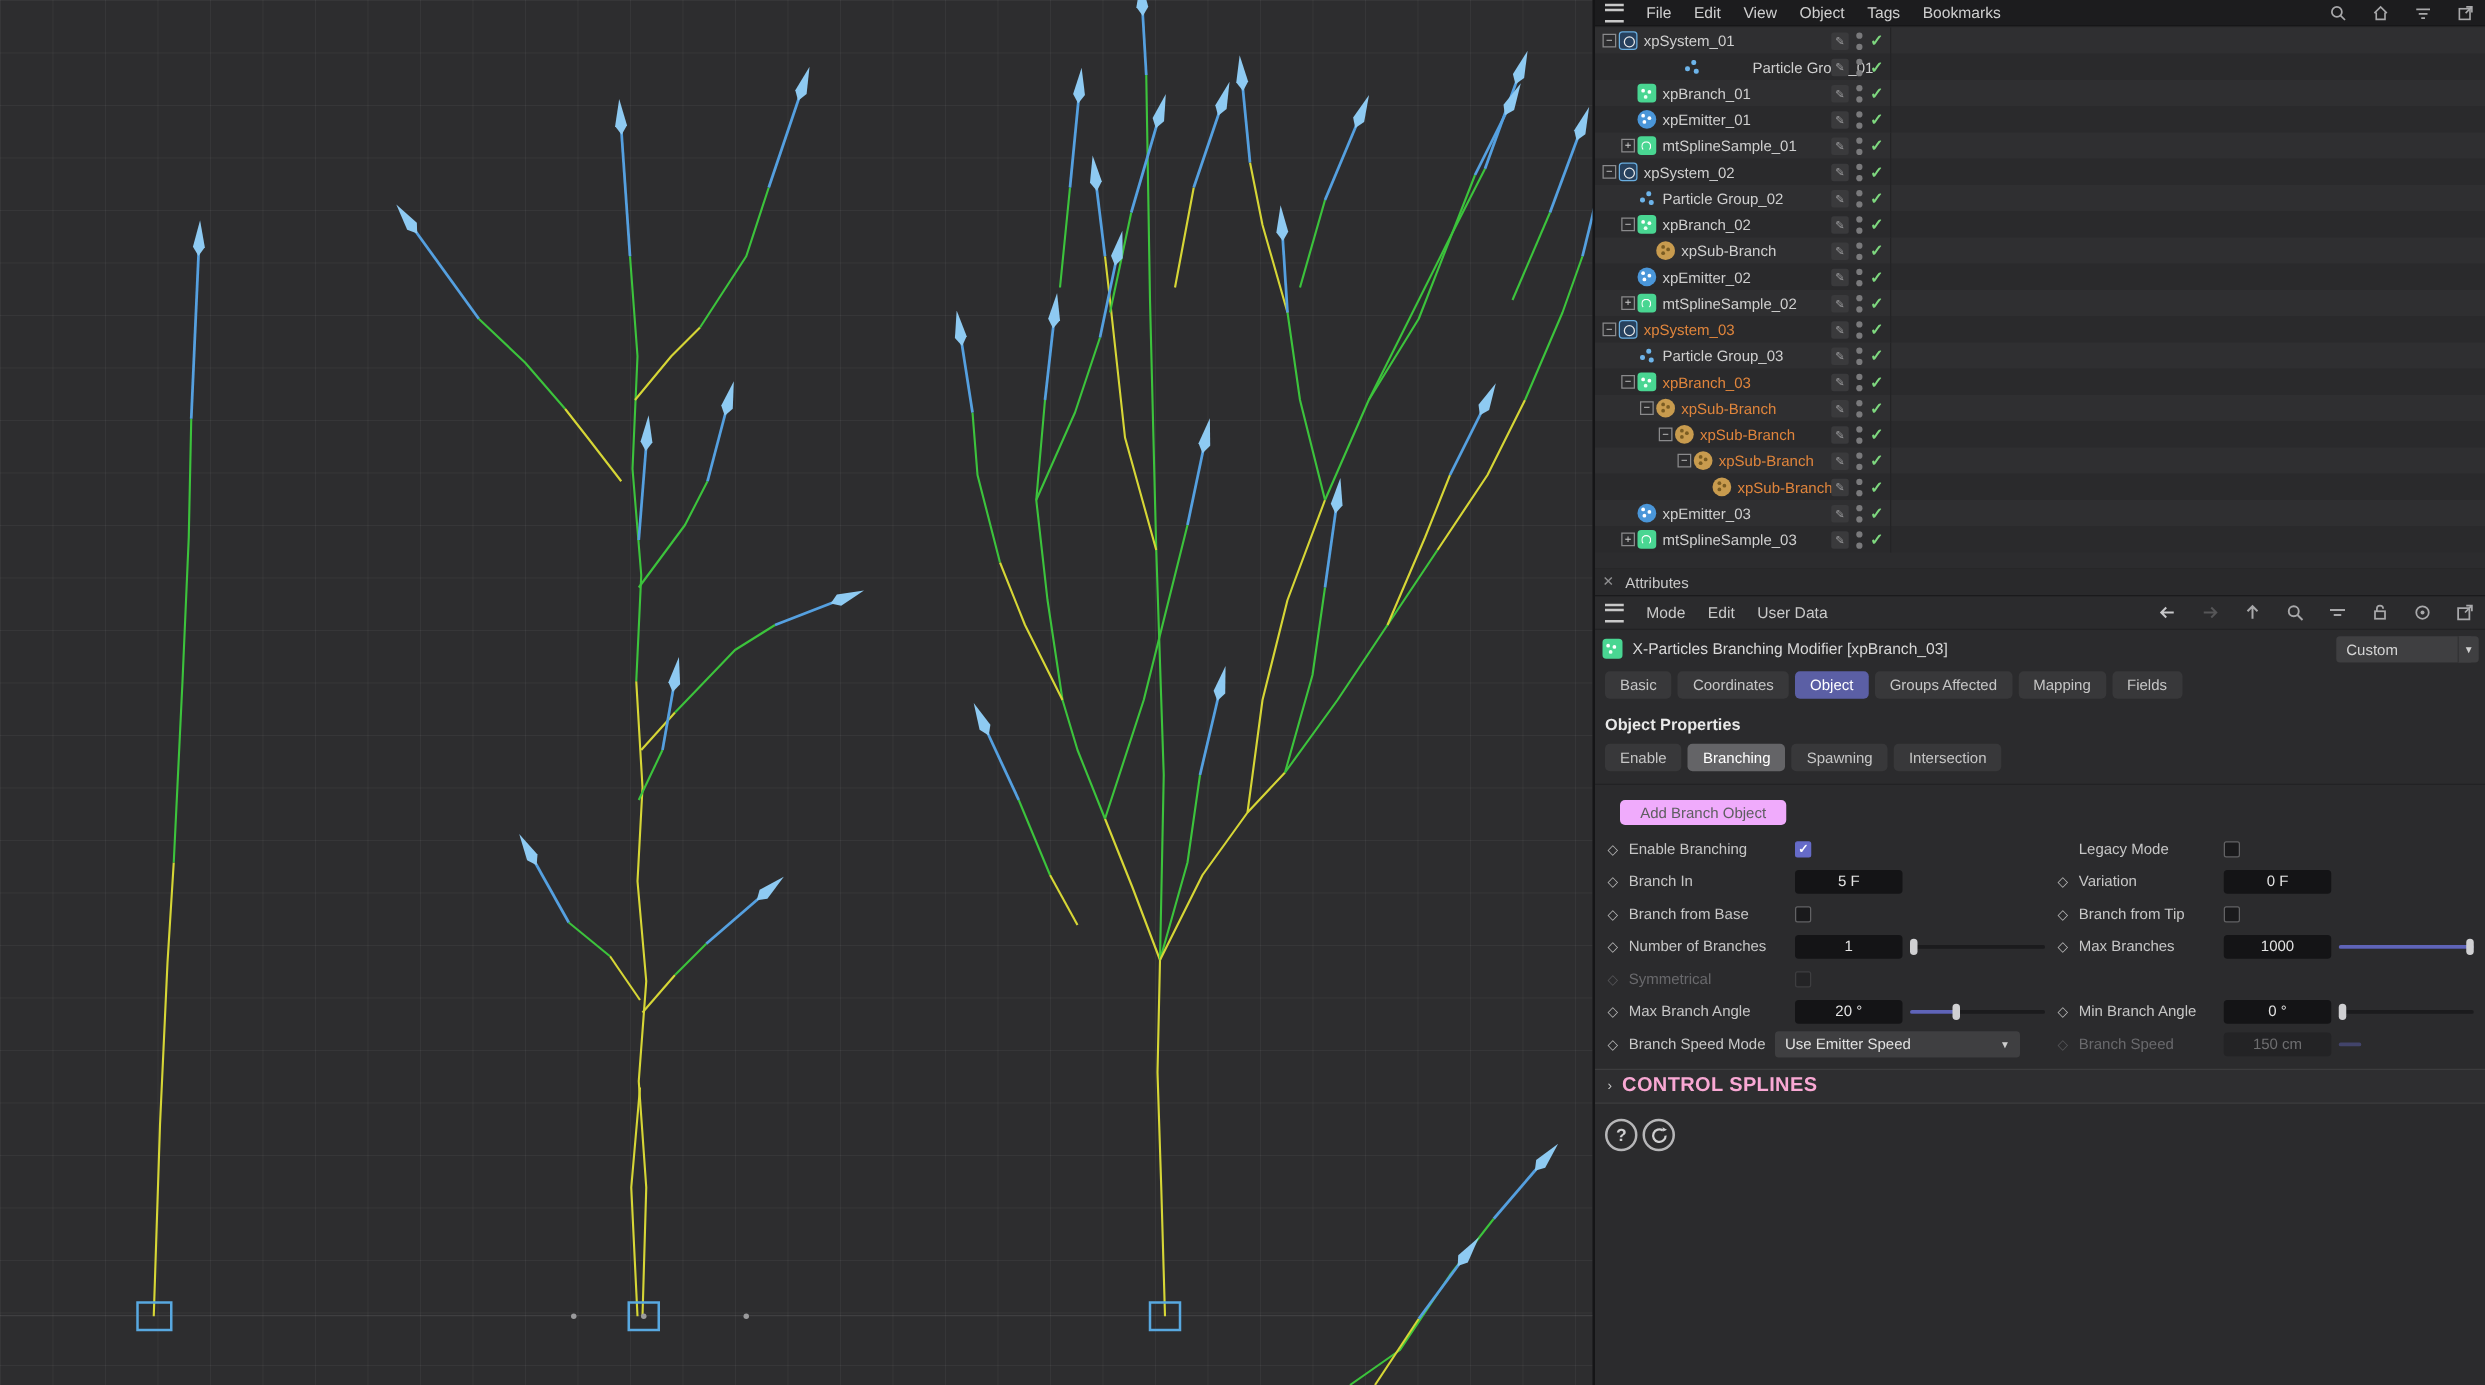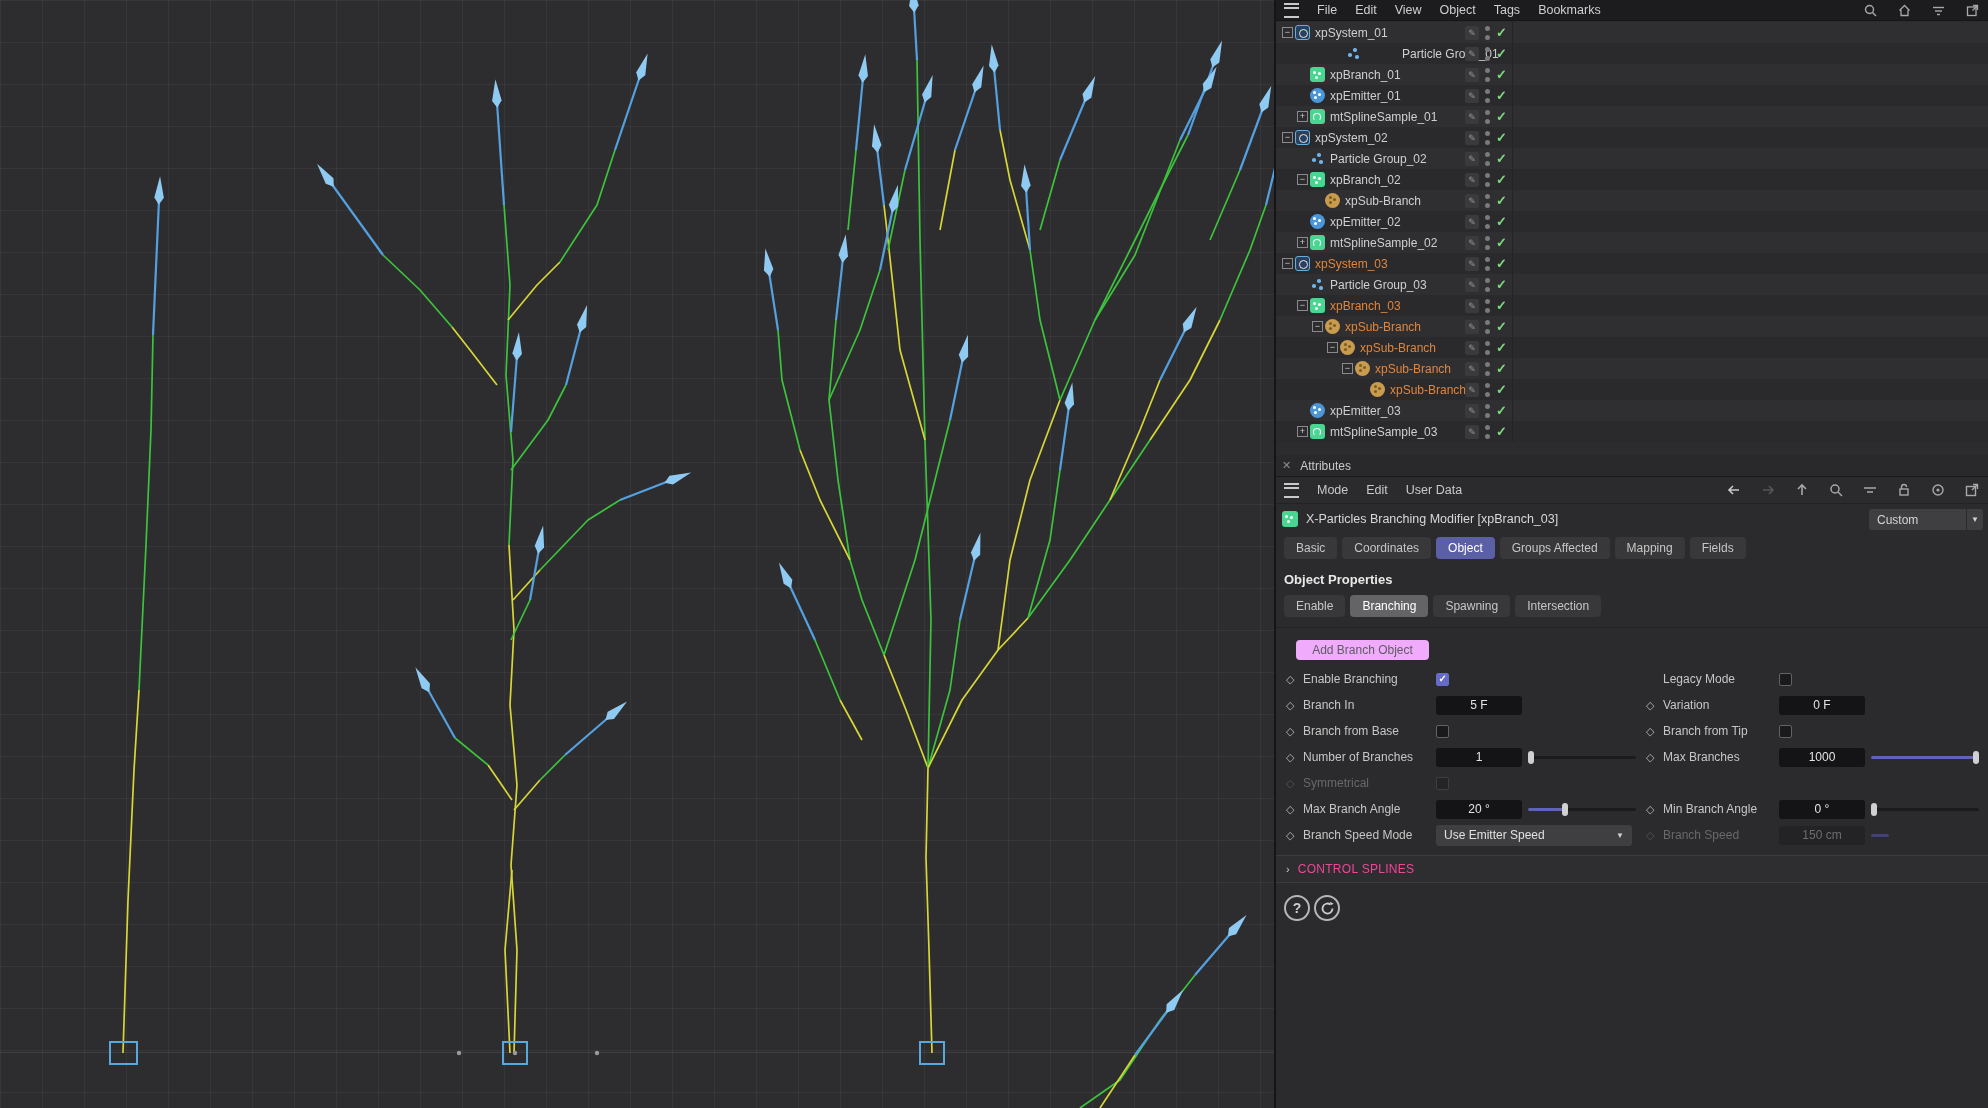--- a/index.html
+++ b/index.html
@@ -94,21 +94,21 @@
   .ddown{width:196px;height:21px;background:#3f3f41;border-radius:3px;color:#e0e0e0;display:flex;
     align-items:center;padding:0 8px;box-sizing:border-box;font-size:12px;}
   .ddown .arr{margin-left:auto;font-size:8px;color:#cfcfcf;}
   .slider{position:relative;width:108px;height:13px;margin-left:6px;}
   .slider .track{position:absolute;left:0;right:0;top:5px;height:3px;background:#1b1b1d;border-radius:2px;}
   .slider .fill{position:absolute;left:0;top:5px;height:3px;background:#5f64b8;border-radius:2px;}
   .slider .handle{position:absolute;top:0;width:6px;height:13px;background:#d0d0d2;border-radius:3px;}
   .ctrl-splines{position:absolute;left:0;top:400px;width:712px;height:26px;border-top:1px solid #3c3c3e;
     border-bottom:1px solid #3c3c3e;display:flex;align-items:center;background:#2e2e30;}
   .ctrl-splines .chev{color:#c9c9c9;margin:0 8px 0 10px;font-size:11px;}
-  .ctrl-splines .t{font-weight:normal;color:#ec4899;font-size:12px;letter-spacing:.3px;}
+  .ctrl-splines .t{font-weight:bold;color:#f9a8d4;font-size:16px;letter-spacing:.3px;}
   .round-icons{position:absolute;left:8px;top:440px;display:flex;gap:4px;}
   .ricon{width:26px;height:26px;border:2px solid #b6b6b8;border-radius:50%;display:flex;
     align-items:center;justify-content:center;color:#cfcfd1;font-weight:bold;font-size:14px;box-sizing:border-box;}
 </style>
 </head>
 <body>
 
 <div id="viewport">
   <div id="groundline"></div>
   <svg id="plants" width="1274" height="1108" viewBox="0 0 1274 1108">
@@ -625,21 +625,21 @@
             <span class="slider">
               <span class="track"></span>
               <span class="fill" style="width: 36px;"></span>
               <span class="handle" style="left: 34px;"></span>
             </span>
           </span>
         </div>
         <div class="prow">
           <span class="pdiamond">◇</span>
           <span class="plabel">Branch Speed Mode</span>
-          <span class="pctl" style="left: 160px;">
+          <span class="pctl" style="left: 144px;">
             <span class="ddown">
               <span>Use Emitter Speed</span>
               <span class="arr">▼</span>
             </span>
           </span>
         </div>
       </div>
     <div class="pcol" id="pcol-right" style="left:360px;width:352px;">
         <div class="prow">
           <span class="plabel">Legacy Mode</span>

